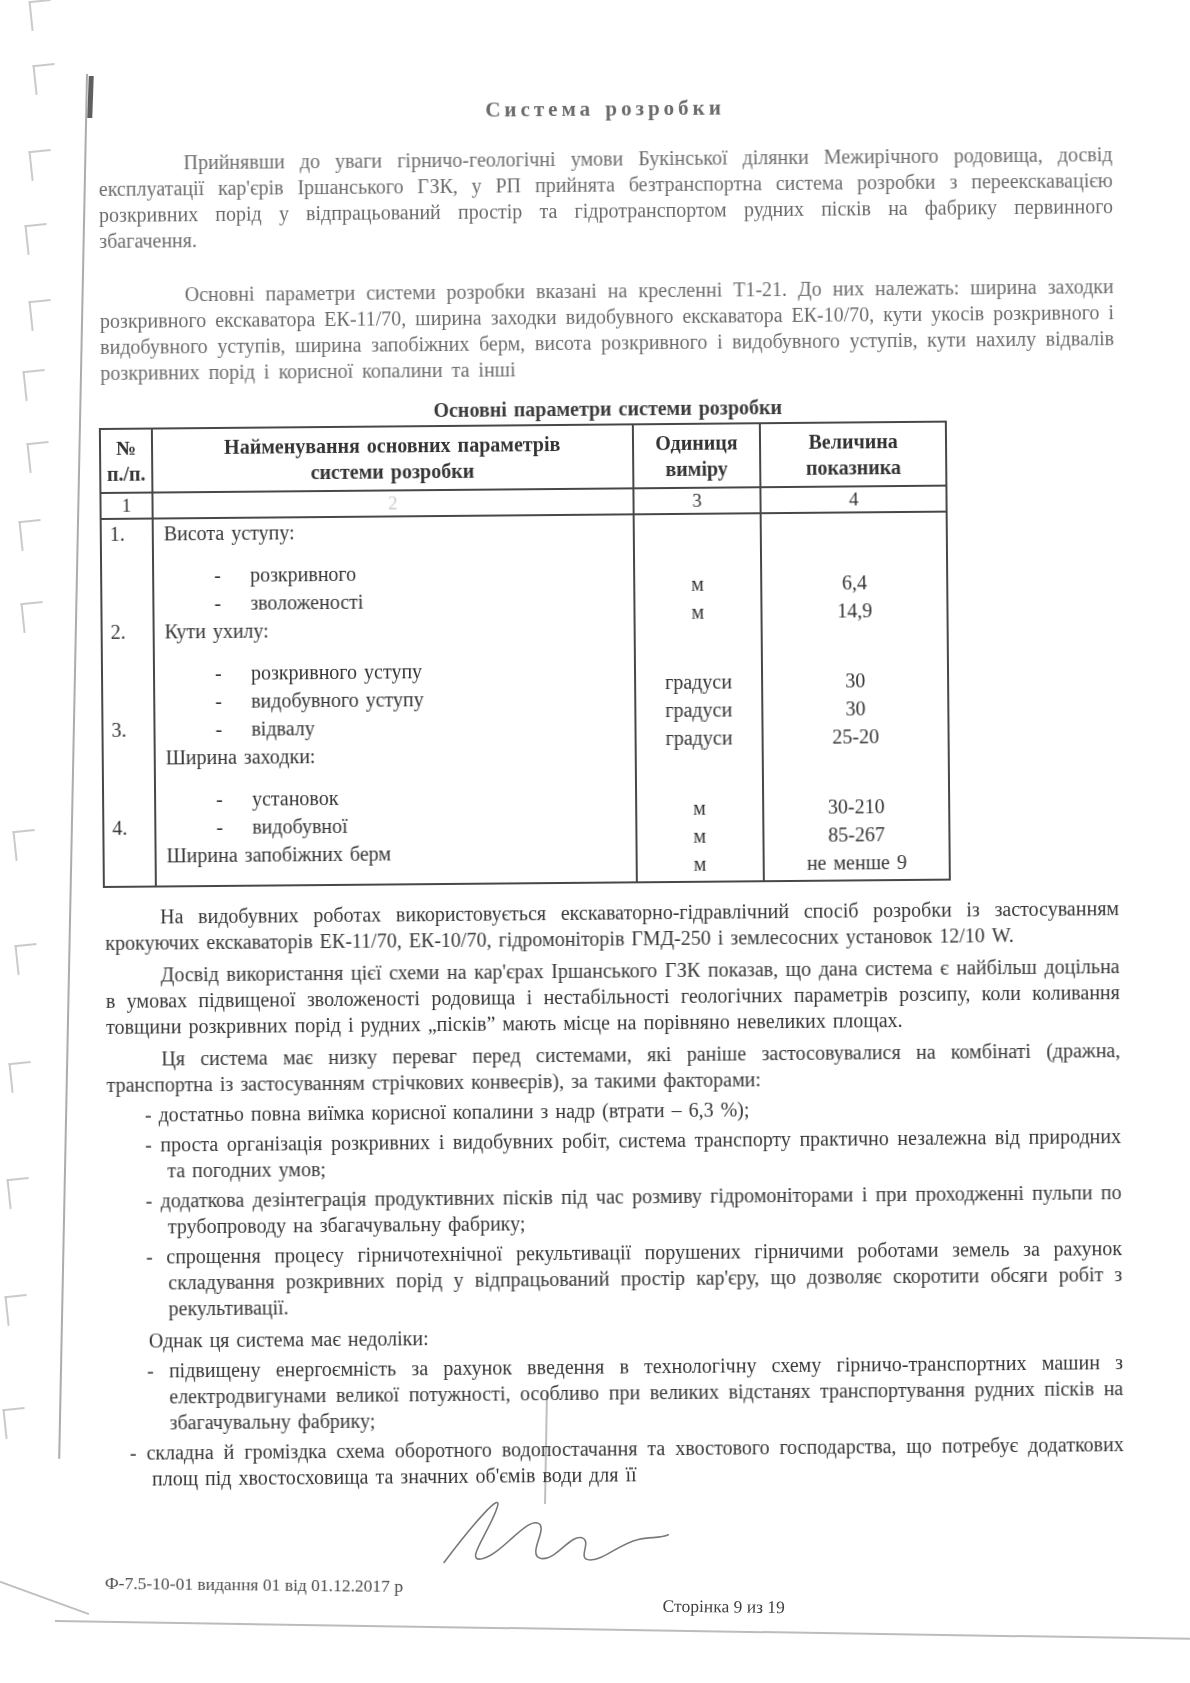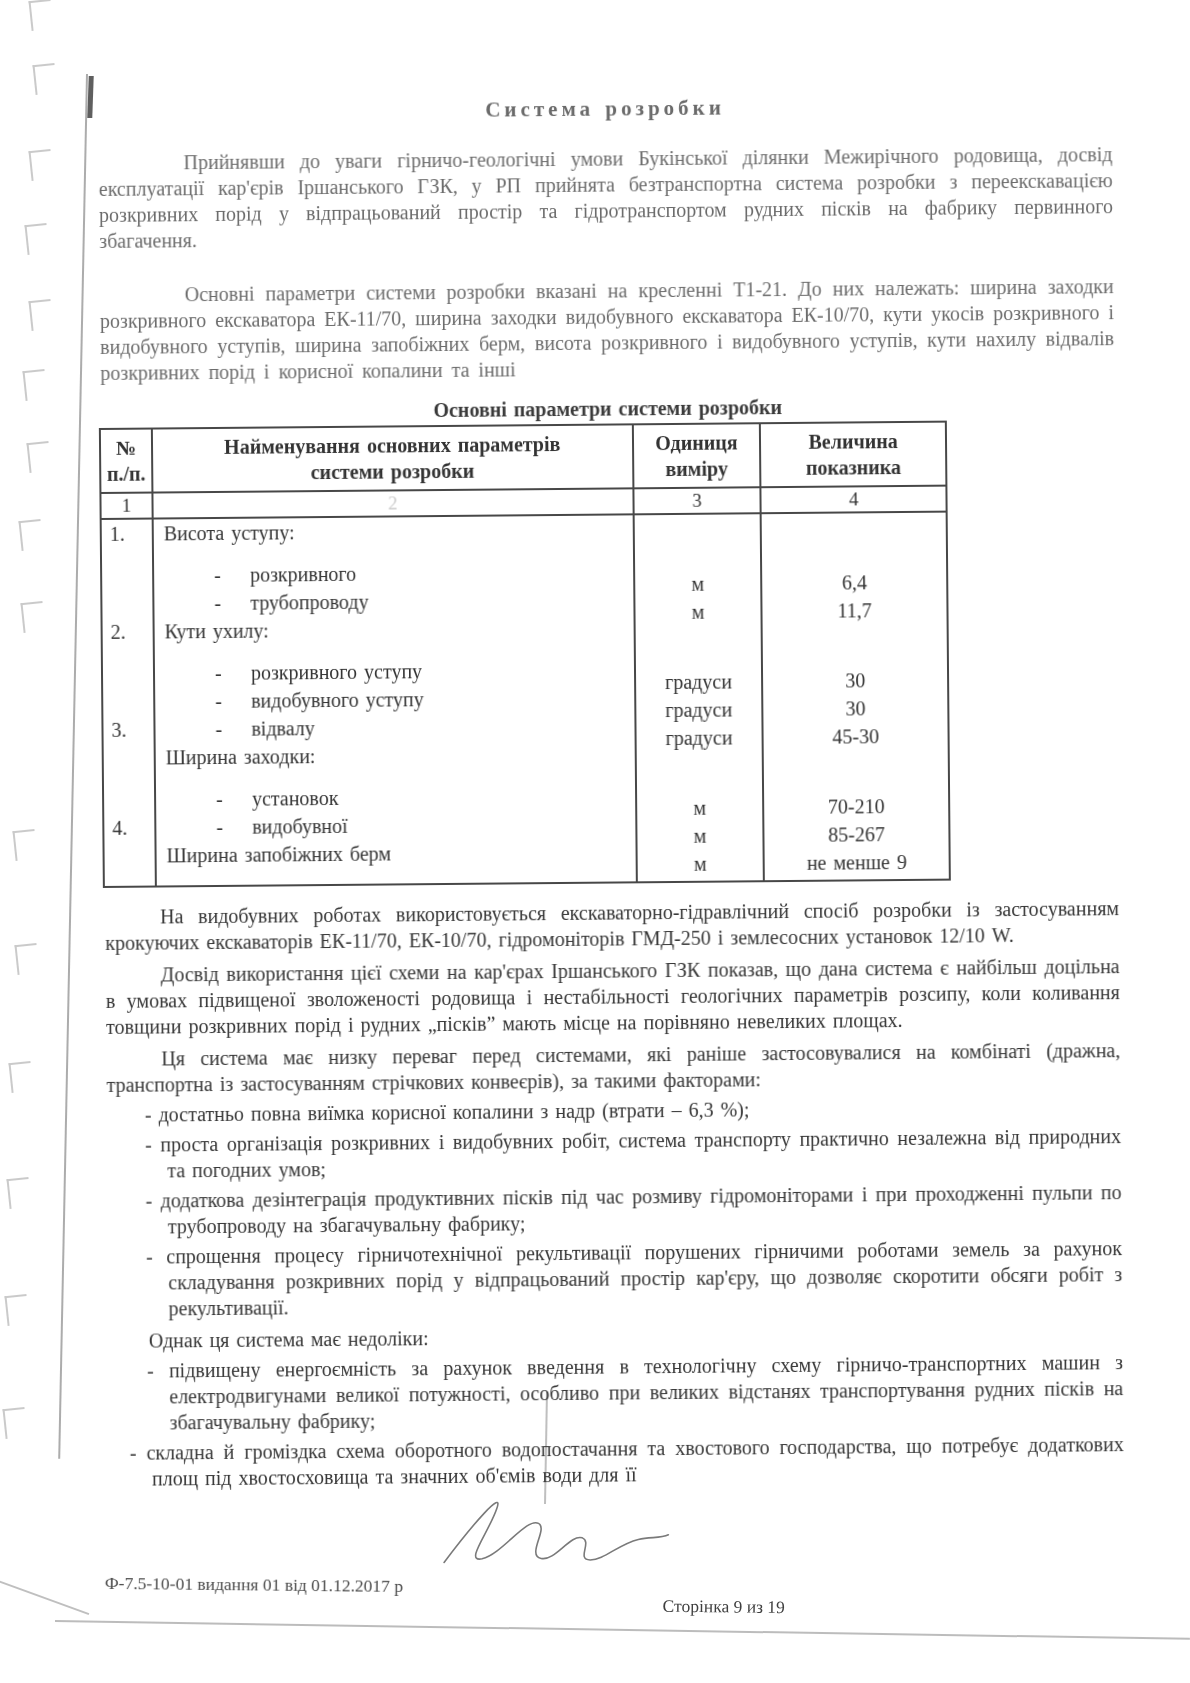--- a/index.html
+++ b/index.html
@@ -139,23 +139,23 @@
             <td class="cell-val col-sep"></td>
           </tr>
           <tr class="gap">
             <td class="row-num"></td>
             <td class="cell-label col-sep sub"><span class="dash">-</span><span>розкривного</span></td>
             <td class="cell-unit col-sep"><span class="shift">м</span></td>
             <td class="cell-val col-sep"><span class="shift">6,4</span></td>
           </tr>
           <tr>
             <td class="row-num"></td>
-            <td class="cell-label col-sep sub"><span class="dash">-</span><span>трубопроводу</span></td>
-            <td class="cell-unit col-sep"><span class="shift">м</span></td>
-            <td class="cell-val col-sep"><span class="shift">11,7</span></td>
+            <td class="cell-label col-sep sub"><span class="dash">-</span><span>зволоженості</span></td>
+            <td class="cell-unit col-sep"><span class="shift">м</span></td>
+            <td class="cell-val col-sep"><span class="shift">14,9</span></td>
           </tr>
           <tr>
             <td class="row-num">2.</td>
             <td class="cell-label col-sep group"><span>Кути ухилу:</span></td>
             <td class="cell-unit col-sep"></td>
             <td class="cell-val col-sep"></td>
           </tr>
           <tr class="gap">
             <td class="row-num"></td>
             <td class="cell-label col-sep sub"><span class="dash">-</span><span>розкривного уступу</span></td>
@@ -165,33 +165,33 @@
           <tr>
             <td class="row-num"></td>
             <td class="cell-label col-sep sub"><span class="dash">-</span><span>видобувного уступу</span></td>
             <td class="cell-unit col-sep"><span class="shift">градуси</span></td>
             <td class="cell-val col-sep"><span class="shift">30</span></td>
           </tr>
           <tr>
             <td class="row-num">3.</td>
             <td class="cell-label col-sep sub"><span class="dash">-</span><span>відвалу</span></td>
             <td class="cell-unit col-sep"><span class="shift">градуси</span></td>
-            <td class="cell-val col-sep"><span class="shift">45-30</span></td>
+            <td class="cell-val col-sep"><span class="shift">25-20</span></td>
           </tr>
           <tr>
             <td class="row-num"></td>
             <td class="cell-label col-sep group"><span>Ширина заходки:</span></td>
             <td class="cell-unit col-sep"></td>
             <td class="cell-val col-sep"></td>
           </tr>
           <tr class="gap">
             <td class="row-num"></td>
             <td class="cell-label col-sep sub"><span class="dash">-</span><span>установок</span></td>
             <td class="cell-unit col-sep"><span class="shift">м</span></td>
-            <td class="cell-val col-sep"><span class="shift">70-210</span></td>
+            <td class="cell-val col-sep"><span class="shift">30-210</span></td>
           </tr>
           <tr>
             <td class="row-num">4.</td>
             <td class="cell-label col-sep sub"><span class="dash">-</span><span>видобувної</span></td>
             <td class="cell-unit col-sep"><span class="shift">м</span></td>
             <td class="cell-val col-sep"><span class="shift">85-267</span></td>
           </tr>
           <tr class="lastrow">
             <td class="row-num"></td>
             <td class="cell-label col-sep group"><span>Ширина запобіжних берм</span></td>

